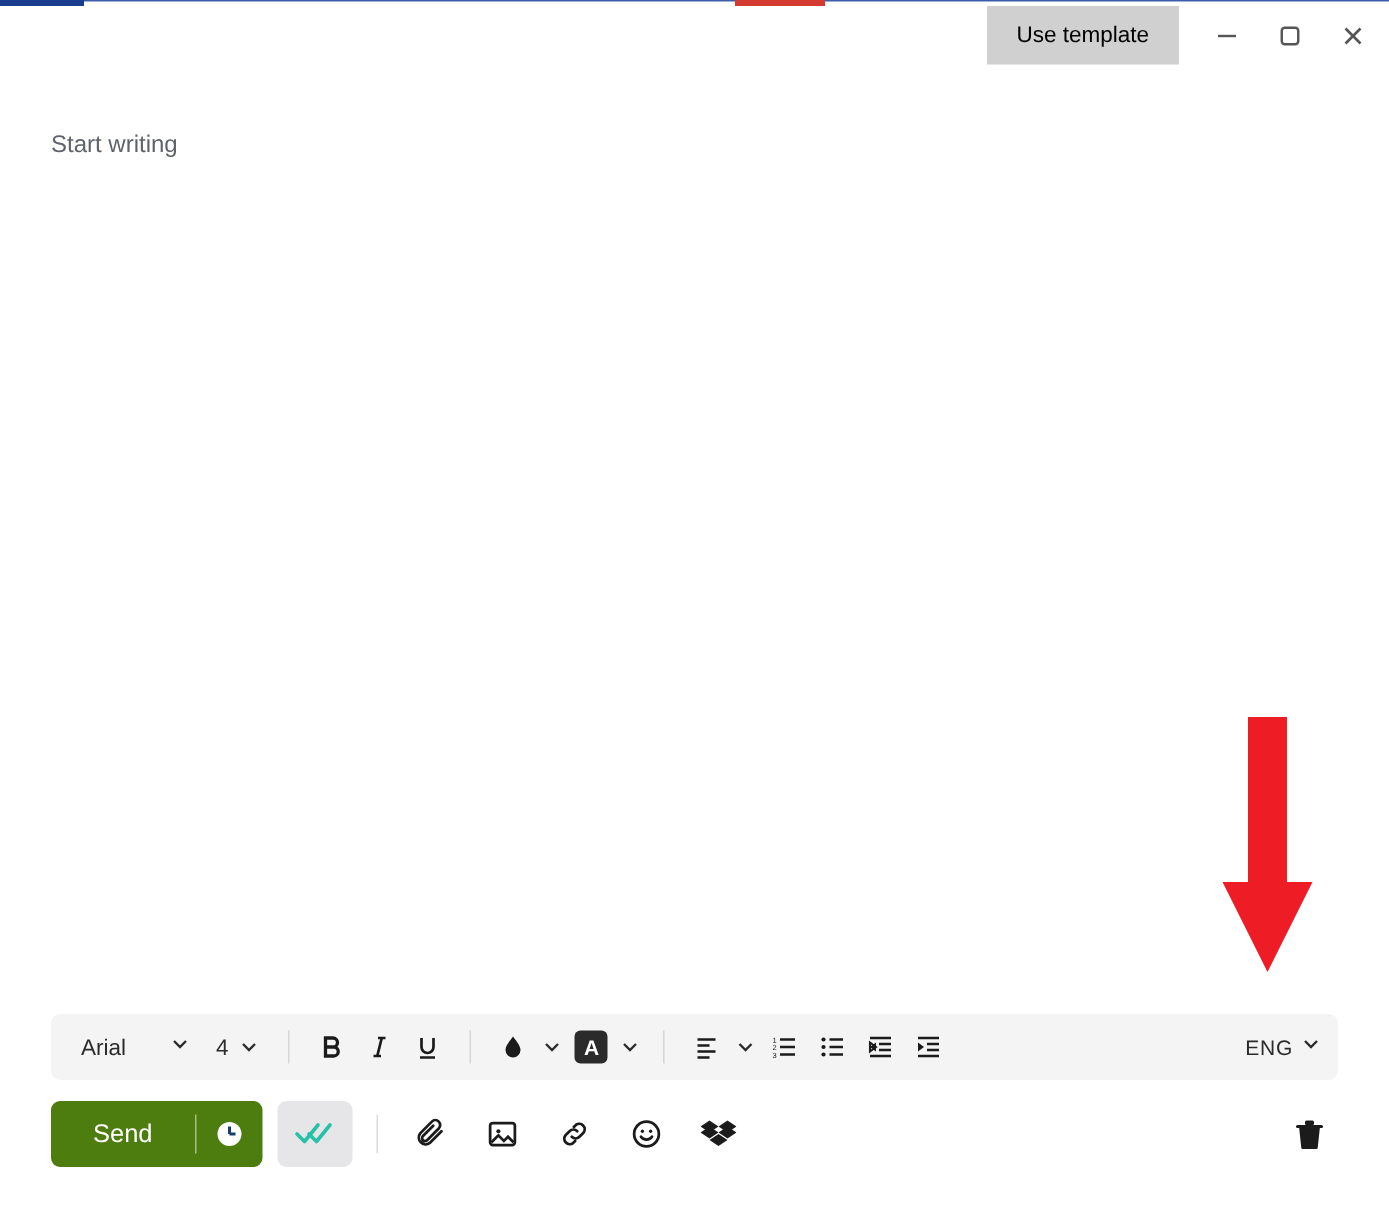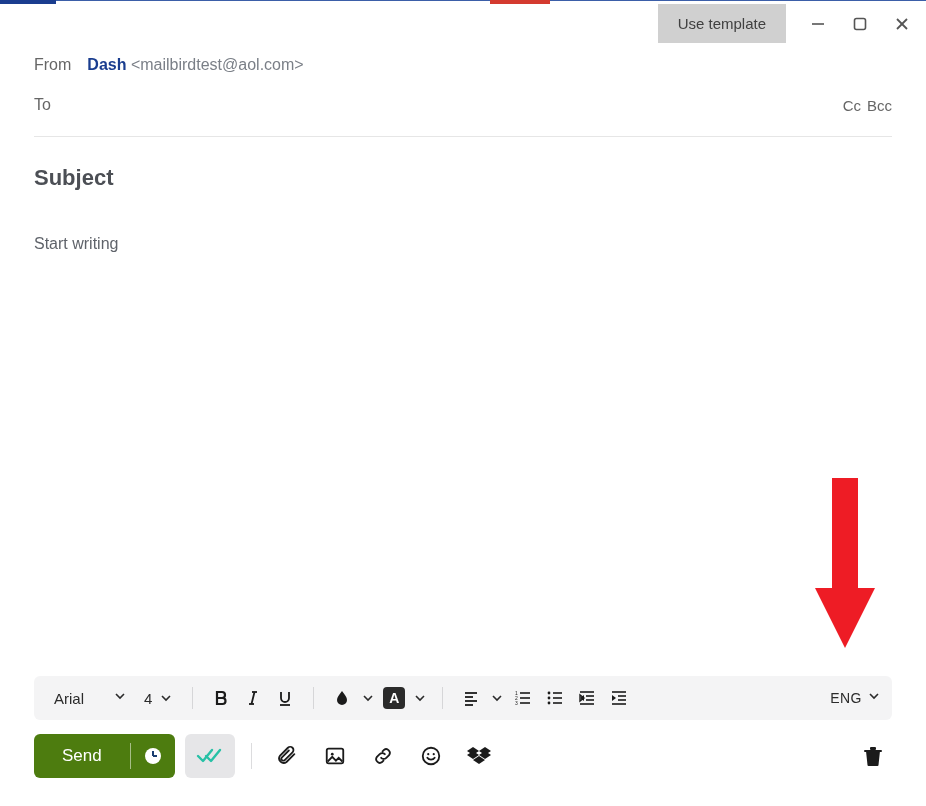--- a/index.html
+++ b/index.html
@@ -4,21 +4,21 @@
 <style>
   * { box-sizing: border-box; margin: 0; padding: 0; }
   html, body { width: 926px; height: 806px; font-family: -apple-system, BlinkMacSystemFont, "Segoe UI", Arial, sans-serif; background: #fff; color: #222; overflow: hidden; }
   .window { width: 926px; height: 806px; position: relative; display: flex; flex-direction: column; }
   .topbar { height: 4px; background: #fff; position: relative; }
   .topbar-line { position: absolute; top: 0; left: 0; right: 0; height: 1px; background: #3b5ea8; }
   .topbar-blue { position: absolute; top: 0; left: 0; width: 56px; height: 4px; background: #1a3d8f; }
   .topbar-red { position: absolute; top: 0; left: 490px; width: 60px; height: 4px; background: #d43a2f; }
 
   .titlebar { display: flex; align-items: flex-start; justify-content: flex-end; height: 40px; padding-right: 14px; gap: 22px; }
-  .use-template { background: #d0d0d0; color: #404040; font-size: 15px; padding: 11px 20px; border: none; cursor: pointer; font-weight: 500; }
+  .use-template { background: #d0d0d0; color: #000000; font-size: 15px; padding: 11px 20px; border: none; cursor: pointer; font-weight: 500; }
   .win-controls { display: flex; gap: 22px; align-items: center; margin-top: 10px; }
   .win-btn { width: 20px; height: 20px; display: flex; align-items: center; justify-content: center; color: #555; cursor: pointer; }
 
   .header-fields { padding: 12px 34px 0 34px; }
   .from-row { display: flex; align-items: center; gap: 16px; font-size: 16px; color: #555; margin-bottom: 22px; }
   .from-label { color: #666; }
   .from-name { color: #1a3d8f; font-weight: 700; }
   .from-email { color: #7a7f87; }
 
   .to-row { display: flex; align-items: center; justify-content: space-between; font-size: 16px; color: #666; padding-bottom: 22px; border-bottom: 1px solid #e6e6e6; }
@@ -84,42 +84,20 @@
       </div>
       <div class="win-btn">
         <svg width="16" height="16" viewBox="0 0 16 16">
             <line x1="3" y1="3" x2="13" y2="13" stroke="#555" stroke-width="1.8"></line>
             <line x1="13" y1="3" x2="3" y2="13" stroke="#555" stroke-width="1.8"></line>
           </svg>
       </div>
     </div>
   </div>
 
-  <div class="header-fields">
-    <div class="from-row">
-      <span class="from-label">From</span>
-      <span>
-        <span class="from-name">Dash</span>
-        <span class="from-email">&lt;mailbirdtest@aol.com&gt;</span>
-      </span>
-    </div>
-
-    <div class="to-row">
-      <span>To</span>
-      <input class="to-input" type="text" style="">
-      <div class="ccbcc">
-        <span>Cc</span>
-        <span>Bcc</span>
-      </div>
-    </div>
-
-    <div class="subject-row">
-      <input class="subject-input" type="text" placeholder="Subject" style="">
-    </div>
-  </div>
 
   <div class="body-area">
     <textarea class="body-text" placeholder="Start writing" style=""></textarea>
   </div>
 
   <svg class="arrow-annotation" width="70" height="175" viewBox="0 0 70 175">
     <rect x="22" y="0" width="26" height="120" fill="#ee1c25"></rect>
     <polygon points="5,110 65,110 35,170" fill="#ee1c25"></polygon>
   </svg>
 

